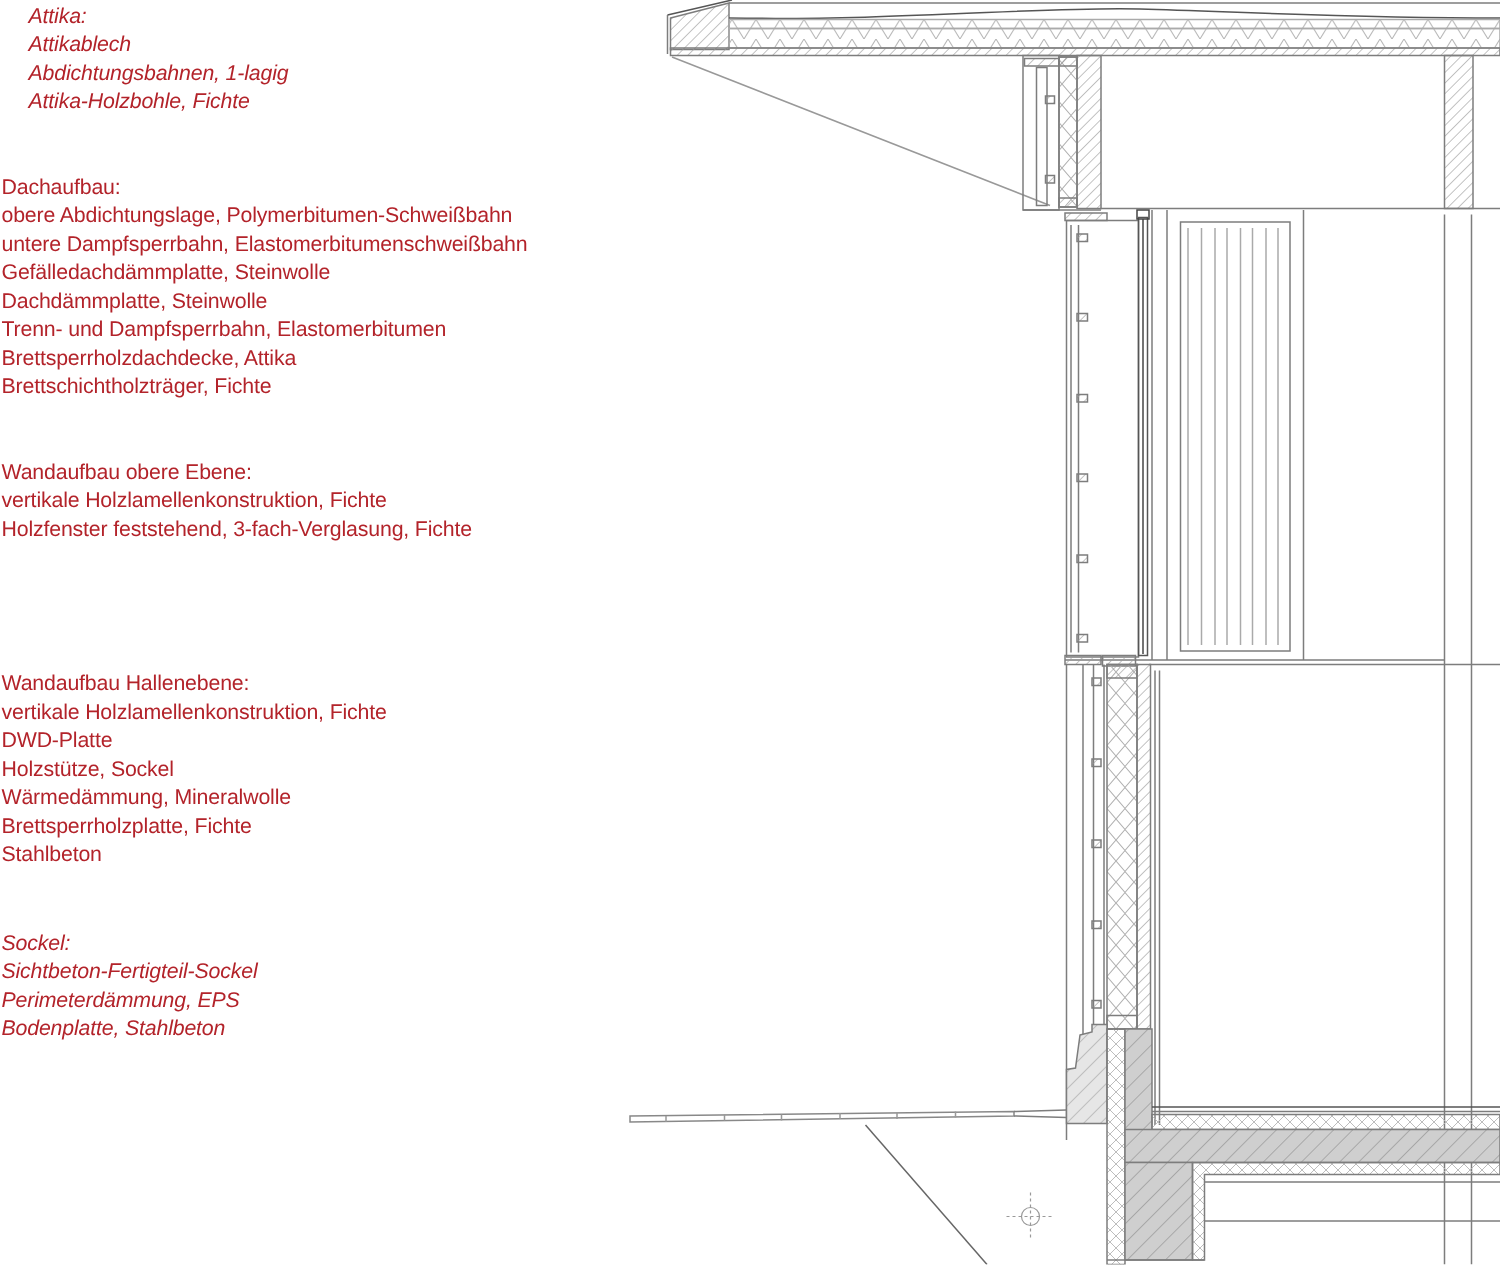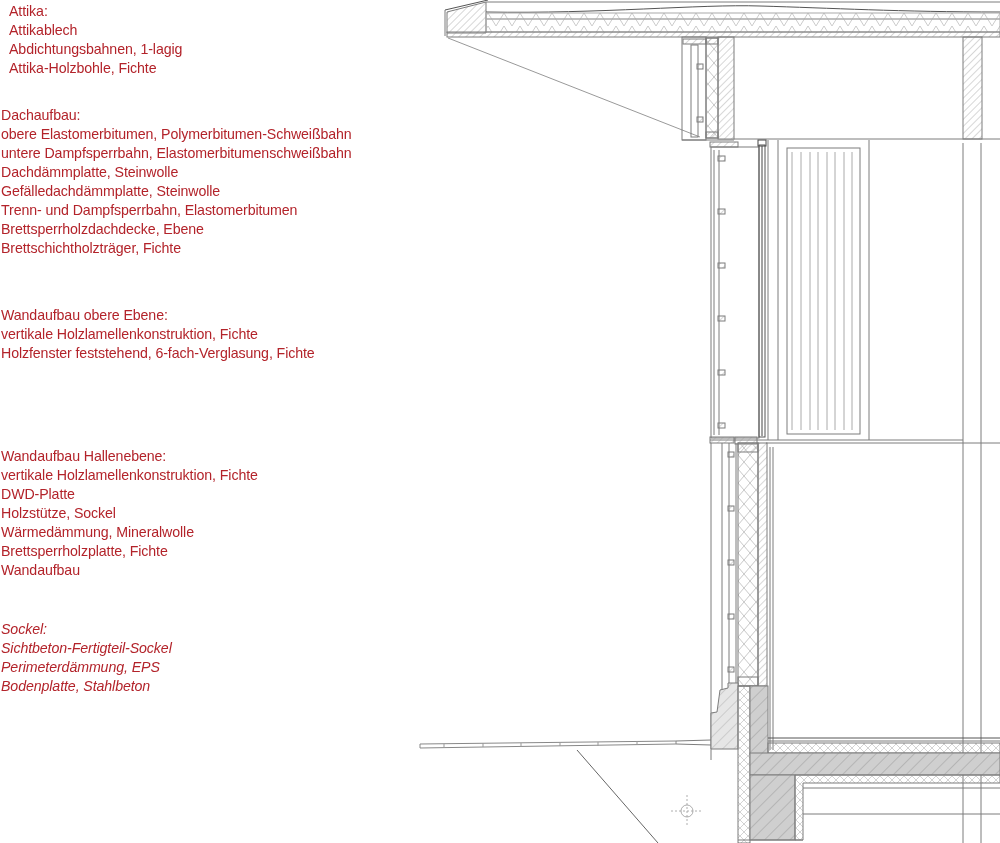--- a/index.html
+++ b/index.html
@@ -172,52 +172,52 @@
 
     <g stroke="#999" stroke-width="0.8">
       <circle cx="687" cy="811" r="6"></circle>
       <line x1="687" y1="795" x2="687" y2="827" stroke-dasharray="2 2"></line>
       <line x1="671" y1="811" x2="703" y2="811" stroke-dasharray="2 2"></line>
     </g>
   </g>
 </svg>
 
 <div class="legend">
-  <div class="group" style="position:absolute;top:0;left:8px;">
+  <div class="group" style="position:absolute;top:0;left:18px;font-style:italic;">
     <div class="line">Attika:</div>
     <div class="line">Attikablech</div>
     <div class="line">Abdichtungsbahnen, 1-lagig</div>
     <div class="line">Attika-Holzbohle, Fichte</div>
   </div>
 
-  <div class="group" style="position:absolute;top:104px;left:0;">
+  <div class="group" style="position:absolute;top:114px;left:0;">
     <div class="line">Dachaufbau:</div>
-    <div class="line">obere Elastomerbitumen, Polymerbitumen-Schweißbahn</div>
+    <div class="line">obere Abdichtungslage, Polymerbitumen-Schweißbahn</div>
     <div class="line">untere Dampfsperrbahn, Elastomerbitumenschweißbahn</div>
+    <div class="line">Gefälledachdämmplatte, Steinwolle</div>
     <div class="line">Dachdämmplatte, Steinwolle</div>
-    <div class="line">Gefälledachdämmplatte, Steinwolle</div>
     <div class="line">Trenn- und Dampfsperrbahn, Elastomerbitumen</div>
-    <div class="line">Brettsperrholzdachdecke, Ebene</div>
+    <div class="line">Brettsperrholzdachdecke, Attika</div>
     <div class="line">Brettschichtholzträger, Fichte</div>
   </div>
 
   <div class="group" style="position:absolute;top:304px;left:0;">
     <div class="line">Wandaufbau obere Ebene:</div>
     <div class="line">vertikale Holzlamellenkonstruktion, Fichte</div>
-    <div class="line">Holzfenster feststehend, 6-fach-Verglasung, Fichte</div>
+    <div class="line">Holzfenster feststehend, 3-fach-Verglasung, Fichte</div>
   </div>
 
   <div class="group" style="position:absolute;top:445px;left:0;">
     <div class="line">Wandaufbau Hallenebene:</div>
     <div class="line">vertikale Holzlamellenkonstruktion, Fichte</div>
     <div class="line">DWD-Platte</div>
     <div class="line">Holzstütze, Sockel</div>
     <div class="line">Wärmedämmung, Mineralwolle</div>
     <div class="line">Brettsperrholzplatte, Fichte</div>
-    <div class="line">Wandaufbau</div>
+    <div class="line">Stahlbeton</div>
   </div>
 
   <div class="group" style="position:absolute;top:618px;left:0;font-style:italic;">
     <div class="line">Sockel:</div>
     <div class="line">Sichtbeton-Fertigteil-Sockel</div>
     <div class="line">Perimeterdämmung, EPS</div>
     <div class="line">Bodenplatte, Stahlbeton</div>
   </div>
 </div>
 

